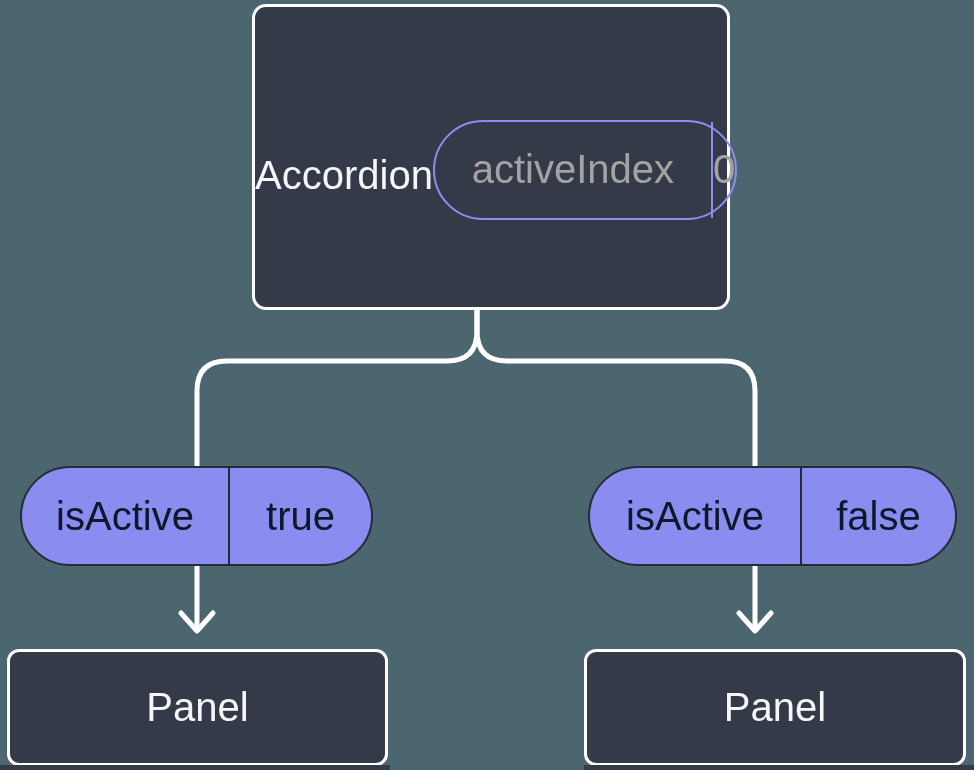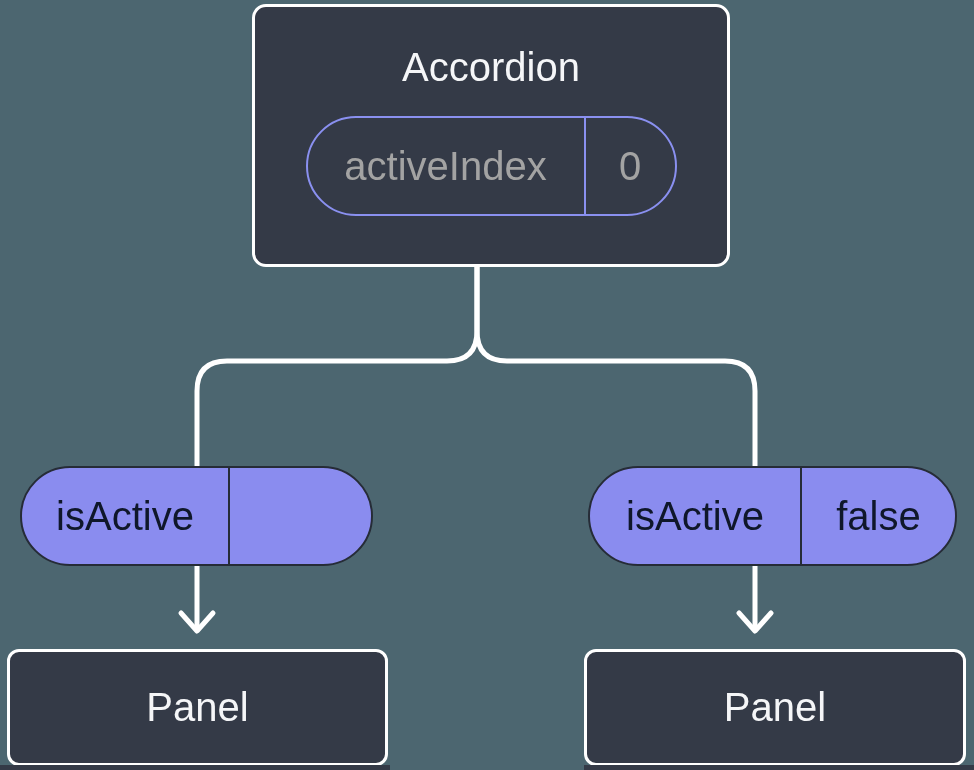--- a/index.html
+++ b/index.html
@@ -5,23 +5,23 @@
   html,body{margin:0;padding:0;background:#4C6670;}
   .stage{
     position:relative;width:974px;height:770px;overflow:hidden;
     background:#4C6670;
     font-family:"Liberation Sans",sans-serif;
   }
   .connectors{position:absolute;left:0;top:0;width:974px;height:770px;display:block;}
 
   
   .root-node{
-    position:absolute;left:252px;top:4px;width:478px;height:263px;
+    position:absolute;left:252px;top:4px;width:478px;height:306px;
     box-sizing:border-box;background:#343A47;border:3px solid #FFFFFF;border-radius:14px;
-    display:flex;flex-direction:column;align-items:center;
+    display:flex;flex-direction:row;align-items:center;
   }
   .root-title{
     margin-top:36px;font-size:40px;line-height:48px;font-weight:500;color:#F5F6F8;
   }
 
   
   .prop-pill{
     display:flex;align-items:stretch;box-sizing:border-box;
     height:100px;border-radius:50px;font-size:40px;
   }
@@ -70,20 +70,21 @@
   <div class="root-node">
     <div class="root-title">Accordion</div>
     <div class="prop-pill outline-pill">
       <span class="cell cell-name">activeIndex</span>
       <span class="cell cell-value">0</span>
     </div>
   </div>
 
   <div class="prop-pill solid-pill pill-true">
     <span class="cell cell-name">isActive</span>
+    <span class="cell cell-value">true</span>
   </div>
 
   <div class="prop-pill solid-pill pill-false">
     <span class="cell cell-name">isActive</span>
     <span class="cell cell-value">false</span>
   </div>
 
   <div class="panel-node panel-left">
     <span>Panel</span>
   </div>

